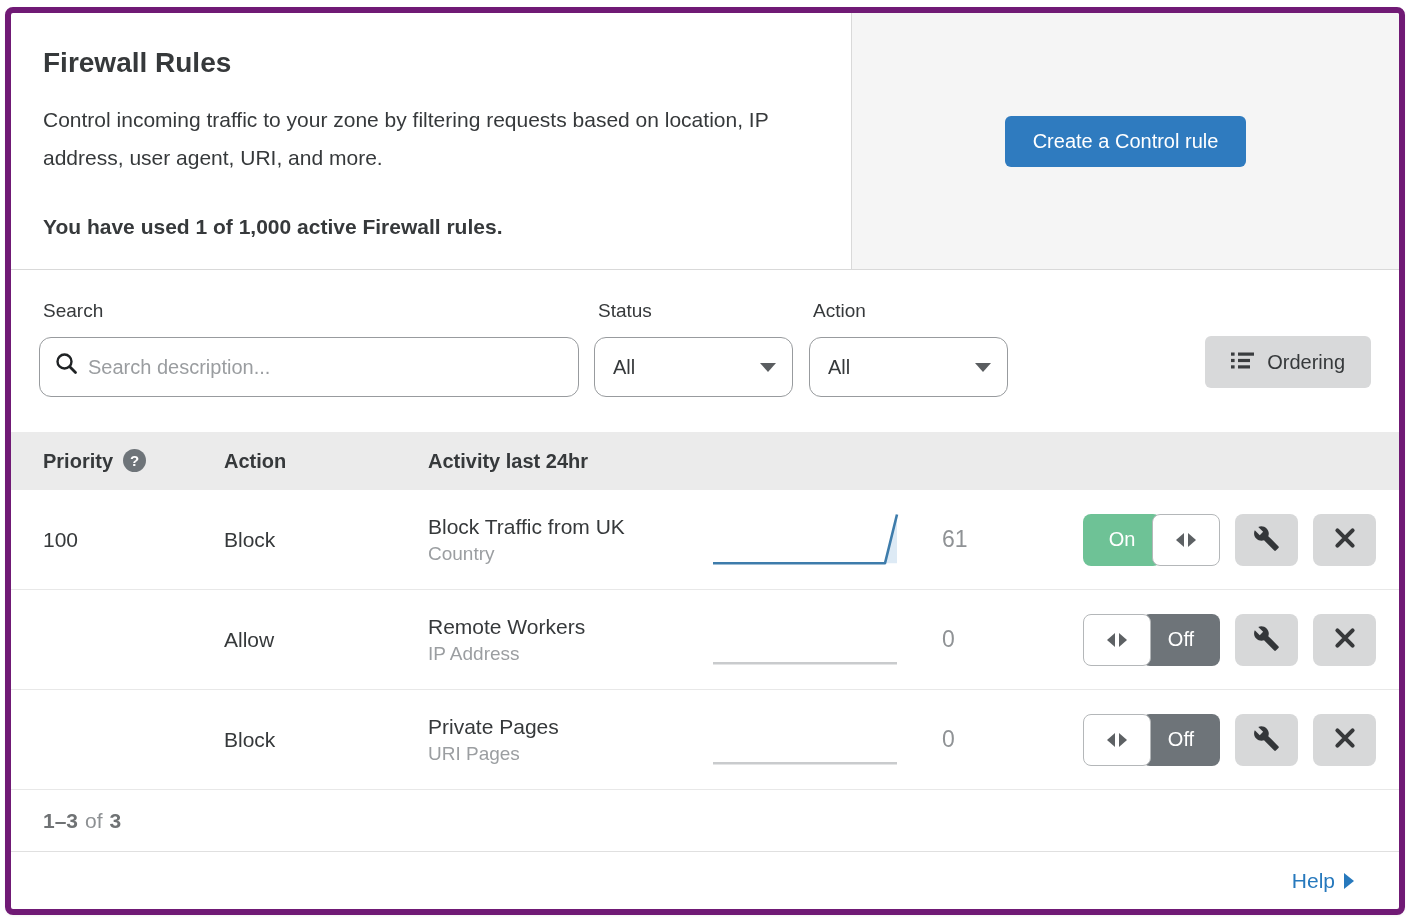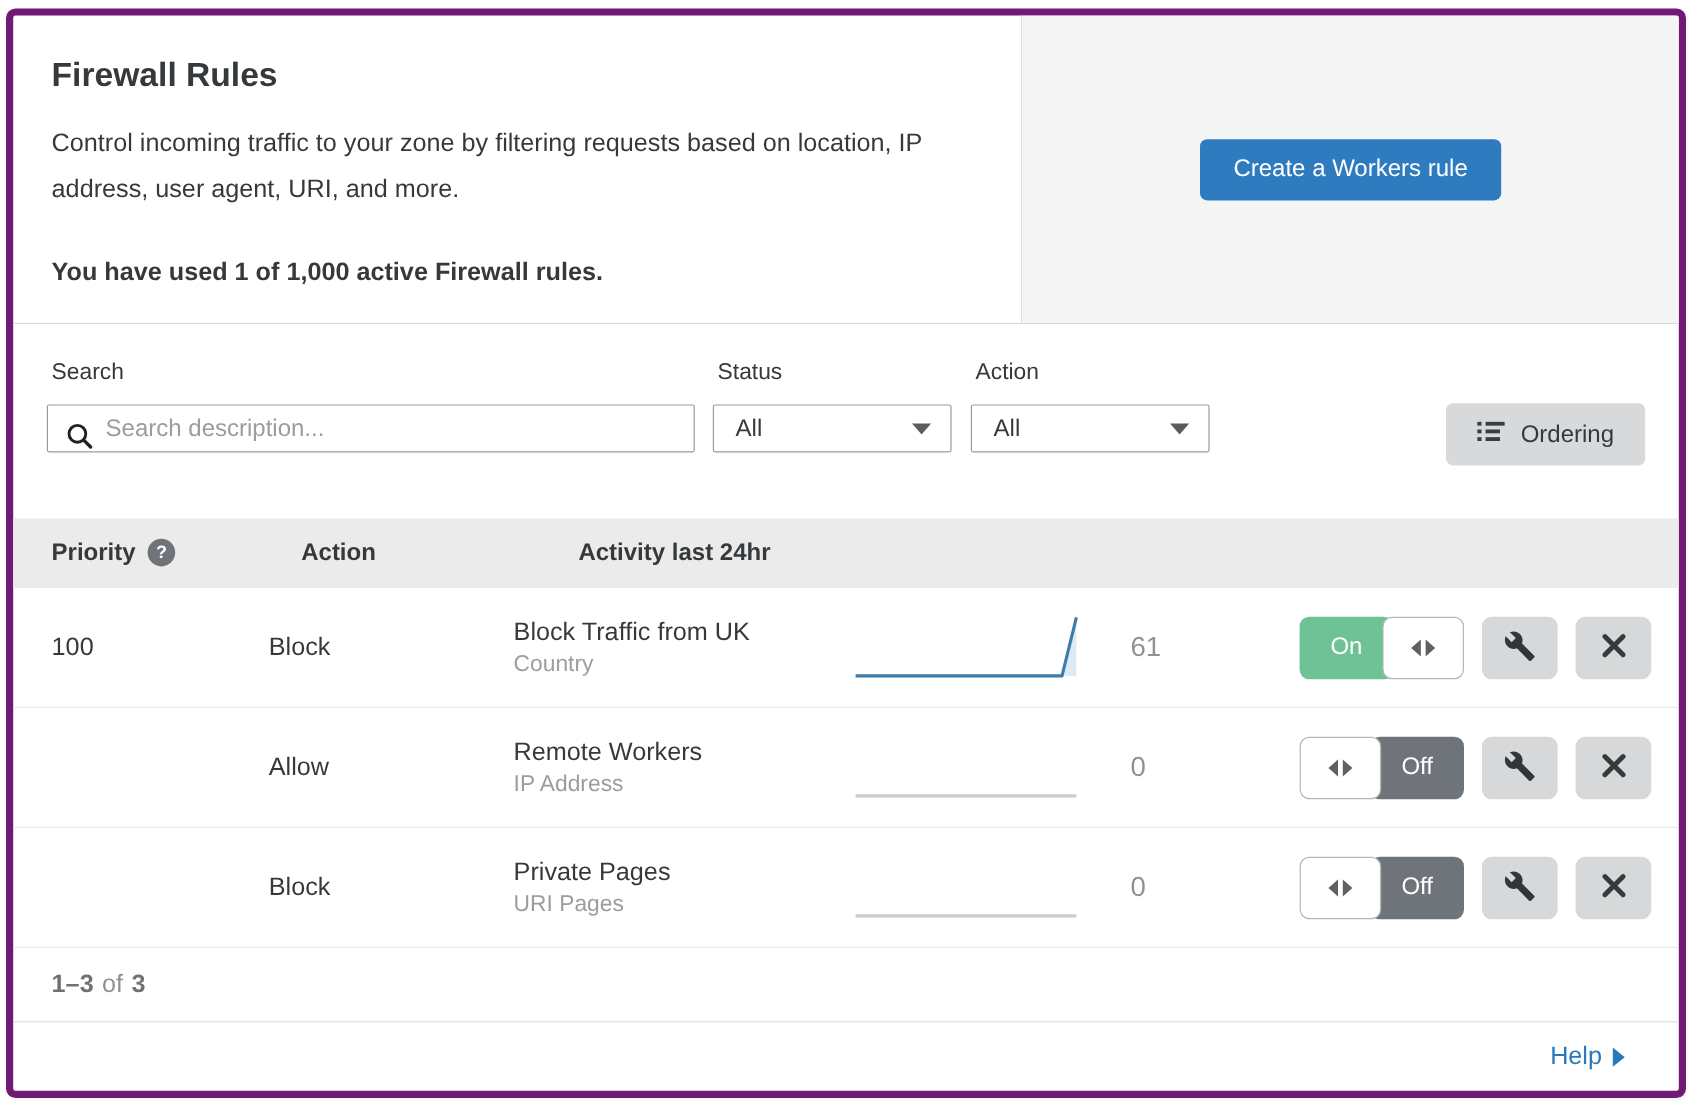--- a/index.html
+++ b/index.html
@@ -16,39 +16,39 @@
   .hdr-desc { font-size:21px; line-height:38px; max-width:775px; margin-bottom:38px; }
   .hdr-note { font-size:21px; font-weight:bold; }
   .hdr-right { flex:1; background:#f5f5f5; display:flex; align-items:center; justify-content:center; }
   .btn-primary { background:#2f7bbf; color:#fff; border:none; border-radius:6px;
     font-size:20px; font-family:inherit; padding:14px 28px; cursor:pointer; }
 
   
   .filters { height:162px; flex:none; display:flex; padding:28px 28px 0; }
   .fgroup { display:flex; flex-direction:column; }
   .flabel { font-size:19px; margin:2px 0 15px 4px; }
-  .control { height:40px; border:1px solid #989b9e; border-radius:2px; background:#fff;
+  .control { height:60px; border:1px solid #989b9e; border-radius:12px; background:#fff;
     display:flex; align-items:center; font-size:20px; }
   .search-box { width:540px; position:relative; }
   .search-box input { width:100%; height:100%; border:none; outline:none; background:transparent;
     font-size:20px; font-family:inherit; color:#36393b; padding:0 14px 0 48px; border-radius:6px; }
   .search-box input::placeholder { color:#9a9da0; }
   .search-ic { position:absolute; left:15px; top:14px; }
   .select { width:199px; padding:0 16px 0 18px; justify-content:space-between; cursor:pointer; }
   .caret { width:0; height:0; border-left:8px solid transparent; border-right:8px solid transparent;
     border-top:9px solid #5a5d60; }
   .g-status { margin-left:15px; }
   .g-action { margin-left:16px; }
   .btn-ordering { margin-left:auto; margin-top:38px; height:52px; padding:0 26px;
     background:#d8d9da; border:none; border-radius:6px; display:flex; align-items:center; gap:13px;
     font-size:20px; font-family:inherit; color:#36393b; cursor:pointer; }
 
   
   .thead { height:58px; flex:none; background:#ebebeb; display:flex; align-items:center;
-    font-weight:bold; font-size:20px;gap:27px; }
+    font-weight:bold; font-size:20px; }
   .c-priority { width:213px; padding-left:32px; }
   .c-action { width:204px; }
   .c-desc { width:283px; }
   .c-activity { width:300px; }
   .q-ic { display:inline-block; width:23px; height:23px; border-radius:50%; background:#6e7479;
     color:#fff; font-size:15px; font-weight:bold; text-align:center; line-height:23px;
     vertical-align:2px; margin-left:10px; cursor:pointer; }
   .row { height:100px; flex:none; display:flex; align-items:center;
     border-bottom:1px solid #e8e8e8; font-size:21px; }
   .cell-spark { width:215px; display:flex; align-items:flex-end; }
@@ -90,21 +90,21 @@
 
 <div class="card">
 
   <div class="hdr">
     <div class="hdr-left">
       <div class="hdr-title">Firewall Rules</div>
       <div class="hdr-desc">Control incoming traffic to your zone by filtering requests based on location, IP address, user agent, URI, and more.</div>
       <div class="hdr-note">You have used 1 of 1,000 active Firewall rules.</div>
     </div>
     <div class="hdr-right">
-      <button class="btn-primary">Create a Workers rule</button>
+      <button class="btn-primary">Create a Control rule</button>
     </div>
   </div>
 
   <div class="filters">
     <div class="fgroup">
       <div class="flabel">Search</div>
       <div class="control search-box">
         <span class="search-ic">
           <svg width="23" height="23" viewBox="0 0 23 23">
             <circle cx="9.5" cy="9.5" r="7" fill="none" stroke="#1f2224" stroke-width="2.4"></circle>

